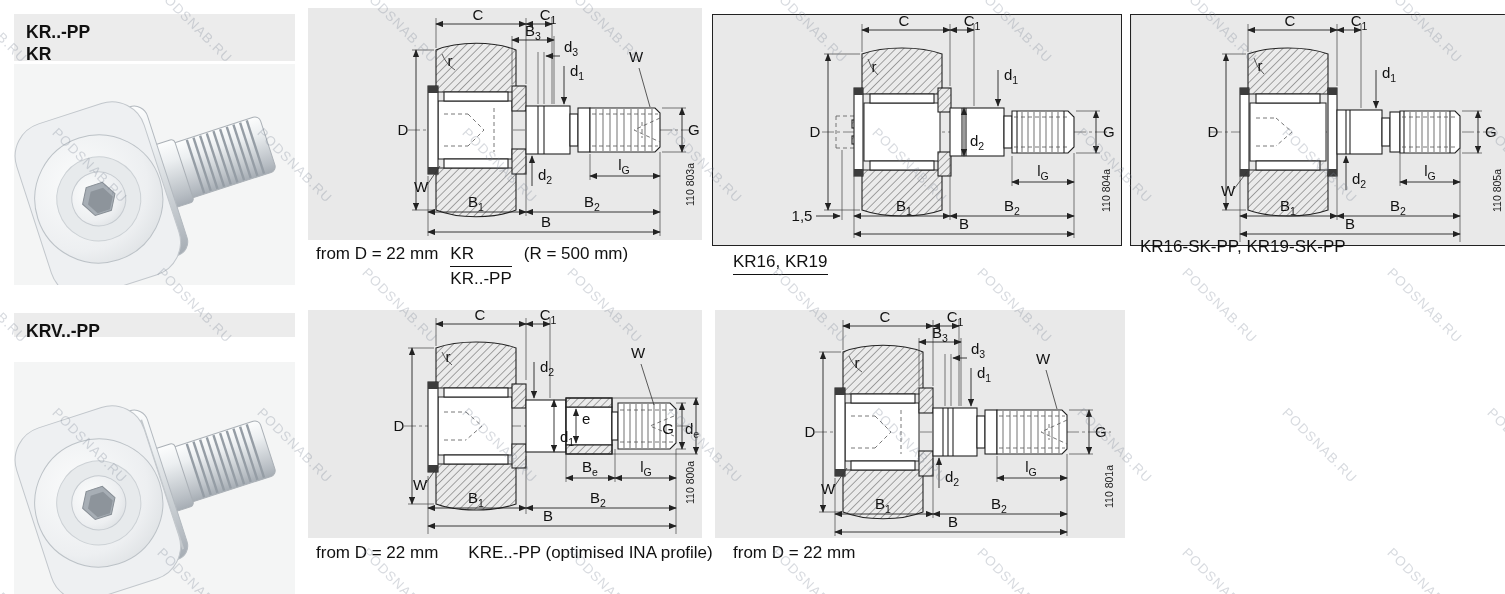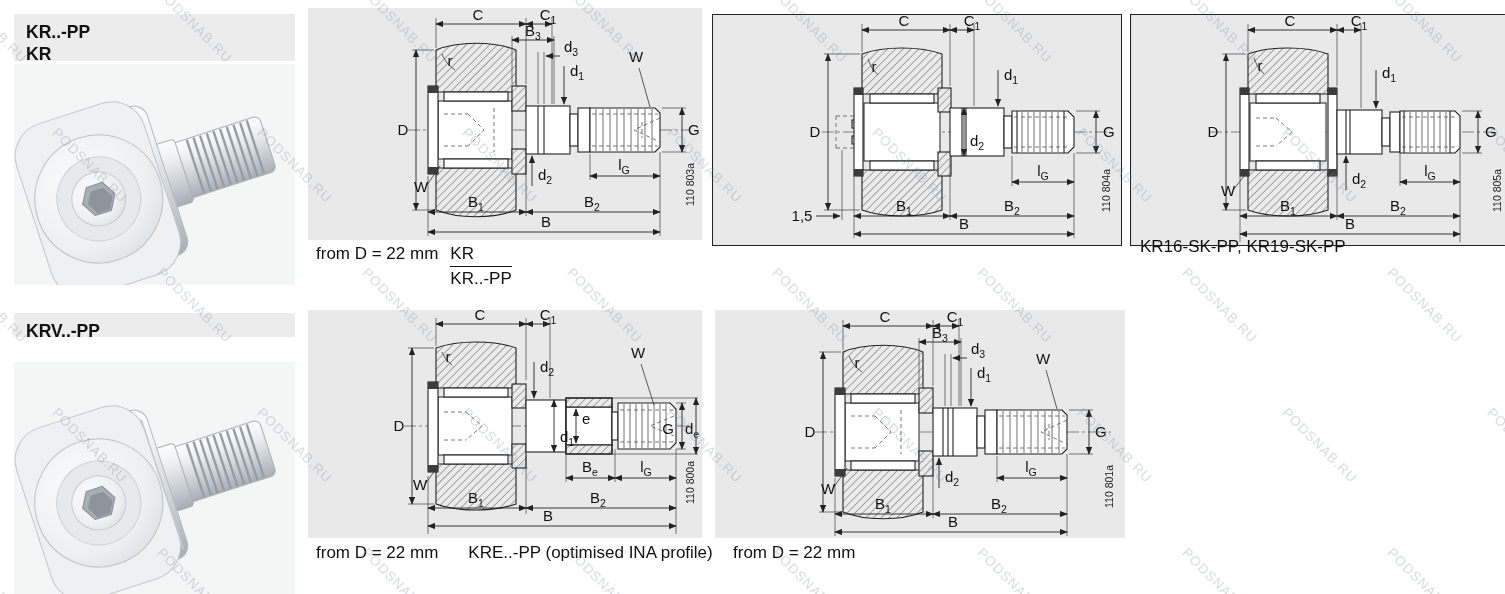--- a/index.html
+++ b/index.html
@@ -196,20 +196,21 @@
 </svg>
 </div>
 
 <div class="caption" style="left:308px;top:243px">
   <span>from D = 22 mm</span>
   <span class="frac">
     <span class="top">KR</span>
     <span class="bottom">KR..-PP</span>
   </span>
   <span class="notes">
+    <span>(R = 500 mm)</span>
   </span>
 </div>
 
 <div class="abs" style="left:712px;top:14px">
 <svg width="410" height="232">
   <rect x="0.5" y="0.5" width="409" height="231" fill="#e9e9e9" stroke="#222"></rect>
   <line class="cl" x1="110" y1="118" x2="398" y2="118"></line>
   <rect x="152" y="89" width="76" height="58" fill="#fff" stroke="#222" stroke-width="1"></rect>
   <path class="hid" d="M124,102 H152 M124,134 H152 M124,102 V134"></path>
   <rect class="fh" x="140" y="106" width="8" height="8"></rect>
@@ -256,20 +257,21 @@
   <text class="lbl" x="90" y="207" text-anchor="middle"><tspan>1,5</tspan></text>
   <text class="lbl" x="192" y="197" text-anchor="middle"><tspan>B</tspan><tspan class="sub" dy="3.5">1</tspan></text>
   <text class="lbl" x="300" y="197" text-anchor="middle"><tspan>B</tspan><tspan class="sub" dy="3.5">2</tspan></text>
   <text class="lbl" x="252" y="215" text-anchor="middle"><tspan>B</tspan></text>
   <text class="fig" transform="rotate(-90 398 198)" x="398" y="198">110 804a</text>
 </svg>
 </div>
 
 <div class="caption" style="left:725px;top:251px">
   <span class="frac">
+    <span class="top">KR16, KR19</span>
   </span>
 </div>
 
 <div class="abs" style="left:1130px;top:14px">
 <svg width="375" height="232">
   <rect width="375" height="232" fill="#e9e9e9"></rect>
   <path class="ol" d="M374.9,0.5 H0.5 V231.5 H374.9"></path>
   <line class="cl" x1="80" y1="118" x2="362" y2="118"></line>
   <rect x="120" y="89" width="76" height="58" fill="#fff" stroke="#222" stroke-width="1"></rect>
   <path class="hid" d="M126,104 H146 M126,132 H146 M146,104 L162,118 L146,132"></path>

